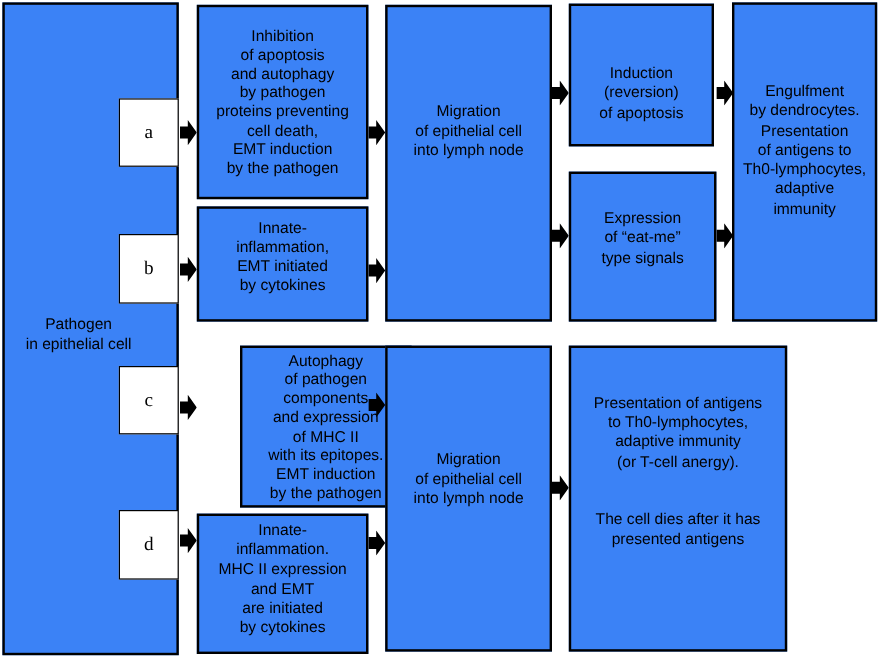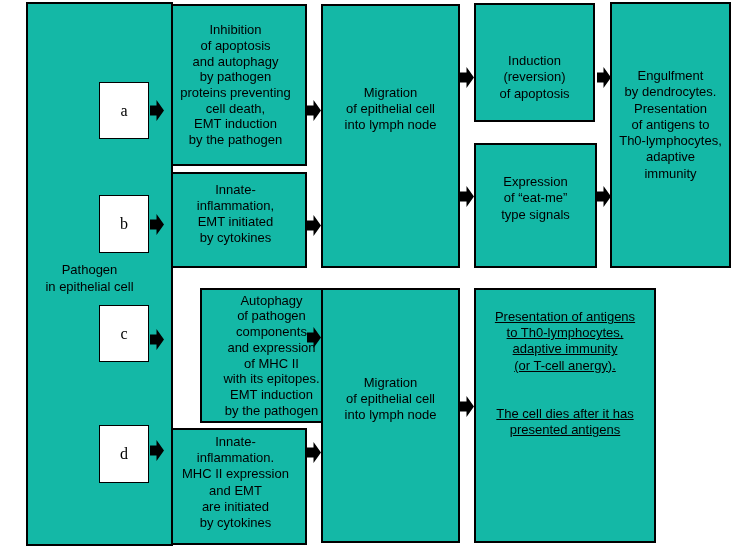--- a/index.html
+++ b/index.html
@@ -9,21 +9,21 @@
     height: 548px;
     background: #ffffff;
     font-family: "Liberation Sans", sans-serif;
     color: #000000;
     overflow: hidden;
   }
   .box {
     position: absolute;
     box-sizing: border-box;
     border: 2px solid #000000;
-    background: #14b8a6;
+    background: #3b82f6;
     display: flex;
     flex-direction: column;
     align-items: center;
     justify-content: center;
     text-align: center;
     font-size: 13px;
     line-height: 16.2px;
   }
   .box .txt { white-space: pre-line; }
   .box.dense { line-height: 15.7px; }
@@ -42,21 +42,21 @@
   .big-box { z-index: 1; }
   .arrow { position: absolute; z-index: 3; }
   .arrow polygon { fill: #000000; }
   .top-start { justify-content: flex-start; }
 </style>
 </head>
 <body>
 
 <div class="canvas">
 
-  <div class="box big-box" style="left:2px; top:2px; width:147px; height:544px; padding:9px 20px 0 0;margin-left:24px;">
+  <div class="box big-box" style="left:2px; top:2px; width:147px; height:544px; padding:9px 20px 0 0;">
     <span class="txt">Pathogen
 in epithelial cell</span>
   </div>
 
   <div class="branch" style="left:99px; top:82px;  width:50px; height:57px;">
     <span>a</span>
   </div>
   <div class="branch" style="left:99px; top:195px; width:50px; height:58px;">
     <span>b</span>
   </div>
@@ -126,21 +126,21 @@
 
   <div class="box" style="left:610px; top:2px; width:121px; height:266px; padding-bottom:20px;">
     <span class="txt">Engulfment
 by dendrocytes.
 Presentation
 of antigens to
 Th0-lymphocytes,
 adaptive
 immunity</span>
   </div>
-  <div class="box top-start" style="left:474px; top:288px; width:182px; height:255px; padding-top:19px;text-decoration:underline;">
+  <div class="box top-start" style="left:474px; top:288px; width:182px; height:255px; padding-top:38px;">
     <span class="txt">Presentation of antigens
 to Th0-lymphocytes,
 adaptive immunity
 (or T-cell anergy).
 
 
 The cell dies after it has
 presented antigens</span>
   </div>
 

